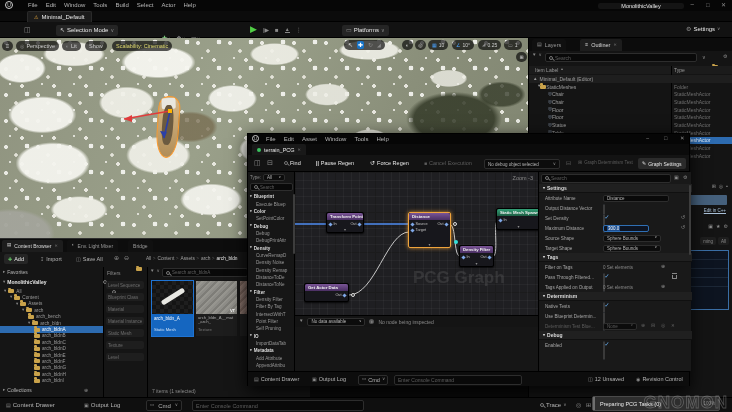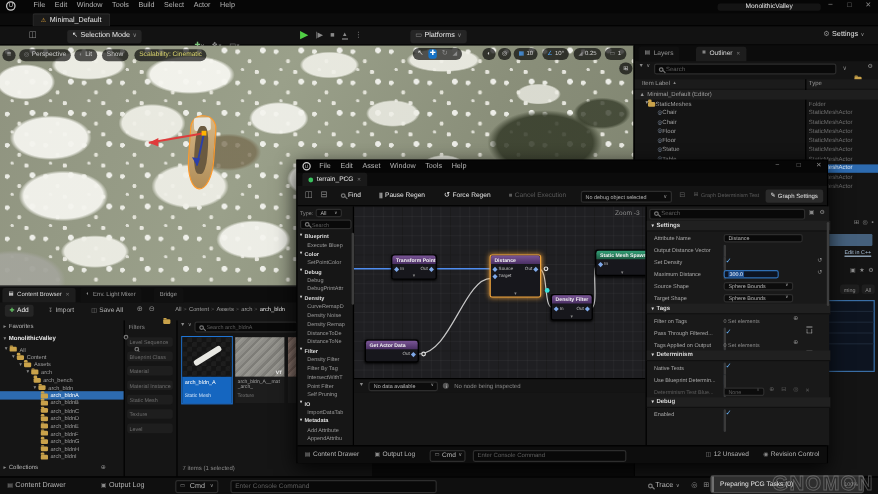--- a/index.html
+++ b/index.html
@@ -684,20 +684,21 @@
       <div class="prow">
           <span>AppendAttribu</span>
         </div>
     </div>
     <div class="a scrollthumb" style="left:45px;top:22px;width:1.5px;height:60px"></div>
   </div>
 
   <div class="a" style="left:47px;top:38px;width:243px;height:199px;overflow:hidden">
     <div class="a gridbg" style="left:0;top:0;width:243px;height:143px">
       <div class="a f55 dim" style="right:5px;top:3px">Zoom -3</div>
+      <div class="a" style="left:118px;top:96px;font-size:17px;font-weight:bold;color:rgba(200,200,200,.13);white-space:nowrap">PCG Graph</div>
       <svg class="a" style="left:0;top:0" width="243" height="143">
         <line x1="0" y1="52" x2="115" y2="52" stroke="#4f8df0" stroke-width="1.3"></line>
         <path d="M54,123 C80,123 92,60 114,60" fill="none" stroke="#c8c8c8" stroke-width="1"></path>
         <path d="M154,52 C162,52 158,84 165,84" fill="none" stroke="#c8c8c8" stroke-width="1"></path>
         <path d="M197,85 C205,85 197,49 203,49" fill="none" stroke="#c8c8c8" stroke-width="1"></path>
       </svg>
       <div class="node" style="left:31px;top:40px;width:38px;height:21px">
         <div class="hdr hdr-purple">Transform Points</div>
         <div class="fx" style="justify-content:space-between;padding:2px 2px 0 2px">
           <span class="pin">

